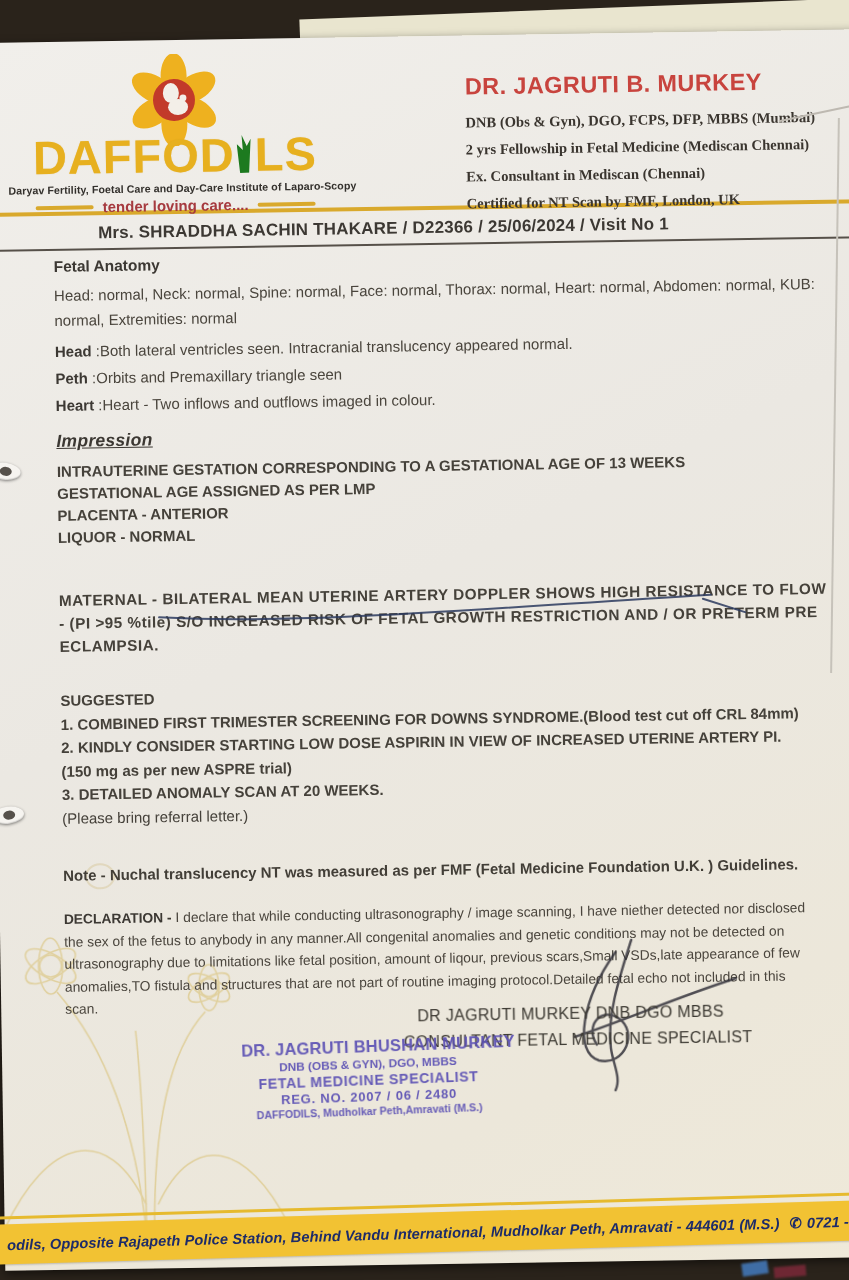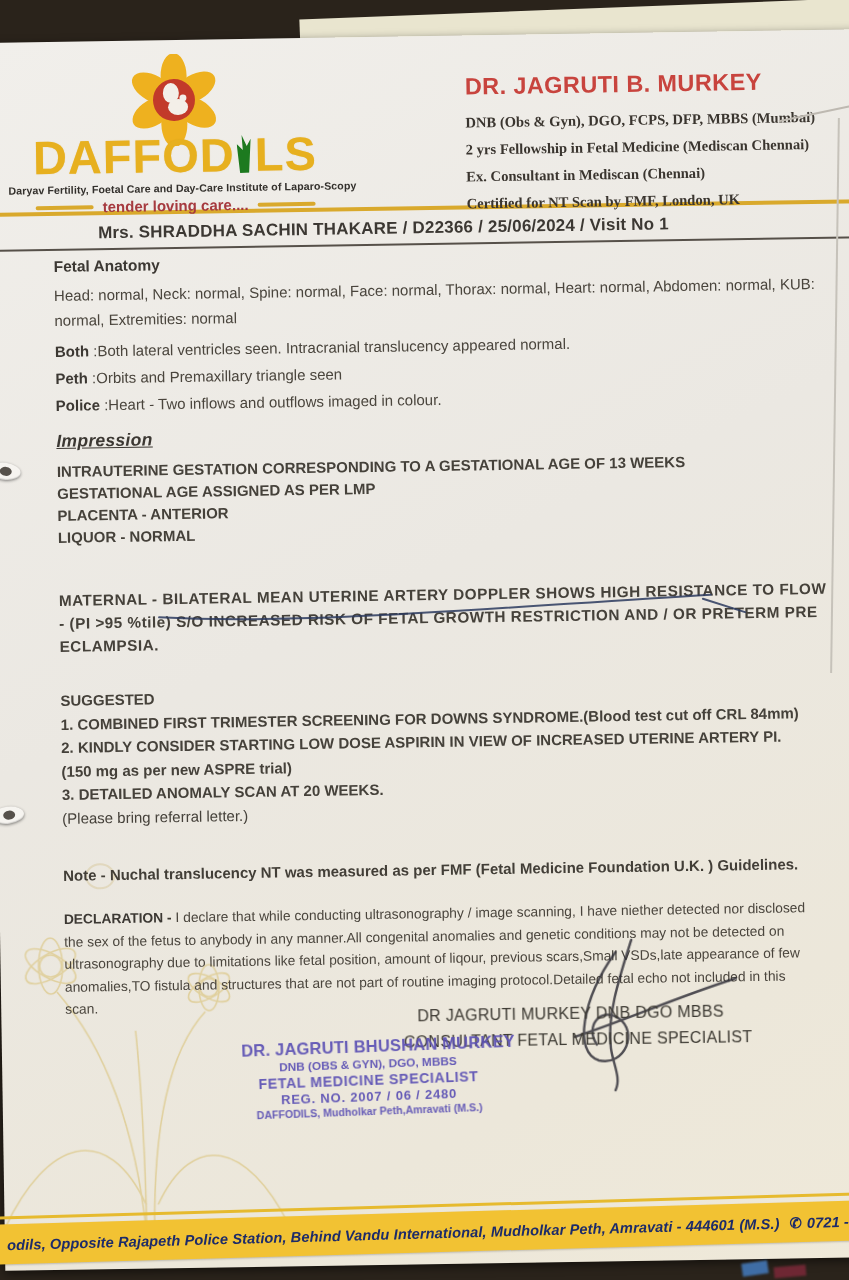--- a/index.html
+++ b/index.html
@@ -184,23 +184,23 @@
       </div>
 
       <div class="header-rule"></div>
 
       <div class="patient-row">Mrs. SHRADDHA SACHIN THAKARE / D22366 / 25/06/2024 /  Visit No 1</div>
 
       <div class="body-text">
         <div class="section-title">Fetal Anatomy</div>
         <div class="anatomy-summary">Head: normal, Neck: normal, Spine: normal, Face: normal, Thorax: normal, Heart: normal, Abdomen: normal, KUB: normal, Extremities: normal</div>
         <div>
-            <p class="detail-line"><b>Both </b>:Both lateral ventricles seen. Intracranial translucency appeared normal.</p>
+            <p class="detail-line"><b>Head </b>:Both lateral ventricles seen. Intracranial translucency appeared normal.</p>
             <p class="detail-line"><b>Peth </b>:Orbits and Premaxillary triangle seen</p>
-            <p class="detail-line"><b>Police </b>:Heart - Two inflows and outflows imaged in colour.</p>
+            <p class="detail-line"><b>Heart </b>:Heart - Two inflows and outflows imaged in colour.</p>
           </div>
 
         <div class="impression-title">Impression</div>
         <div class="impression-lines">
             <div class="caps-line">INTRAUTERINE GESTATION CORRESPONDING TO A GESTATIONAL AGE OF 13 WEEKS</div>
             <div class="caps-line">GESTATIONAL AGE ASSIGNED AS PER LMP</div>
             <div class="caps-line">PLACENTA - ANTERIOR</div>
             <div class="caps-line">LIQUOR - NORMAL</div>
           </div>
 

